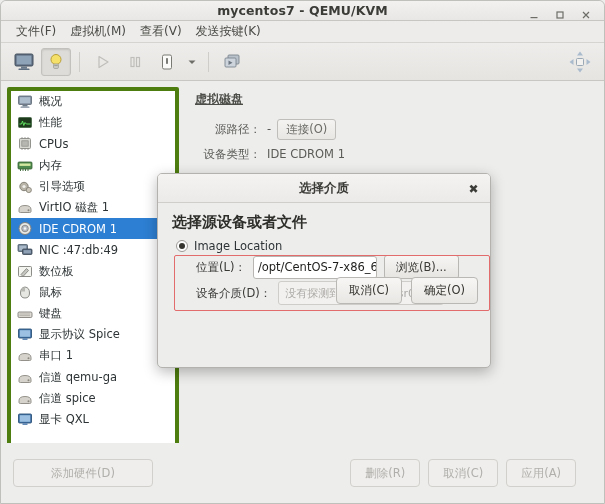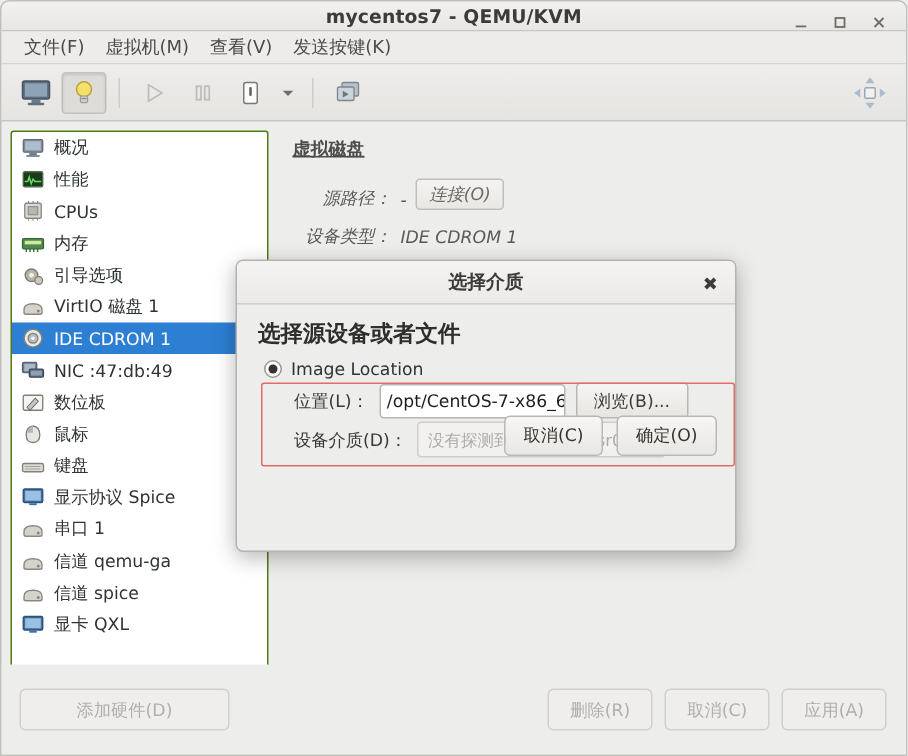--- a/index.html
+++ b/index.html
@@ -110,21 +110,21 @@
     height: 370px;
     display: flex;
     padding: 6px 8px 0 6px;
     gap: 8px;
   }
 
   
   .sidebar {
     width: 172px;
     background: #ffffff;
-    border: 1px solid #4d7c0f;
+    border: 4px solid #4d7c0f;
     border-radius: 2px;
     overflow: hidden;
     position: relative;
   }
   .side-row {
     height: 21.2px;
     display: flex; align-items: center;
     padding-left: 5px;
     gap: 6px;
     font-size: 11.5px;
@@ -149,26 +149,25 @@
     padding: 4px 0 0 8px;
   }
   .detail h3 {
     margin: 0 0 10px 0;
     font-size: 12px;
     font-weight: bold;
     color: #4d4d49;
     text-decoration: underline;
   }
   .frow {
-    display: flex; align-items: flex-end;
+    display: flex; align-items: center;
     height: 22px;
     font-size: 11.5px;
     color: #5a5a56;
     margin-bottom: 3px;
-    font-style: italic;
   }
   .flabel {
     width: 72px;
     text-align: right;
     padding-right: 6px;
     color: #5a5a56;
   }
   .fvalue { color: #5a5a56; }
   .gbtn {
     display: inline-flex; align-items: center; justify-content: center;
@@ -178,21 +177,21 @@
     background: linear-gradient(to bottom,#f4f3f1,#e9e7e4);
     border: 1px solid #c0beba;
     border-radius: 3px;
     font-size: 11.5px;
     color: #6b6b67;
   }
 
   
   .bottombar {
     position: absolute;
-    left: 0; right: 1px; bottom: 0;
+    left: 0; right: 16px; bottom: 0;
     height: 60px;
     display: flex; align-items: center;
     padding: 0 12px;
     background: #ededec;
   }
   .btn {
     display: inline-flex; align-items: center; justify-content: center;
     height: 28px;
     min-width: 62px;
     padding: 0 14px;

